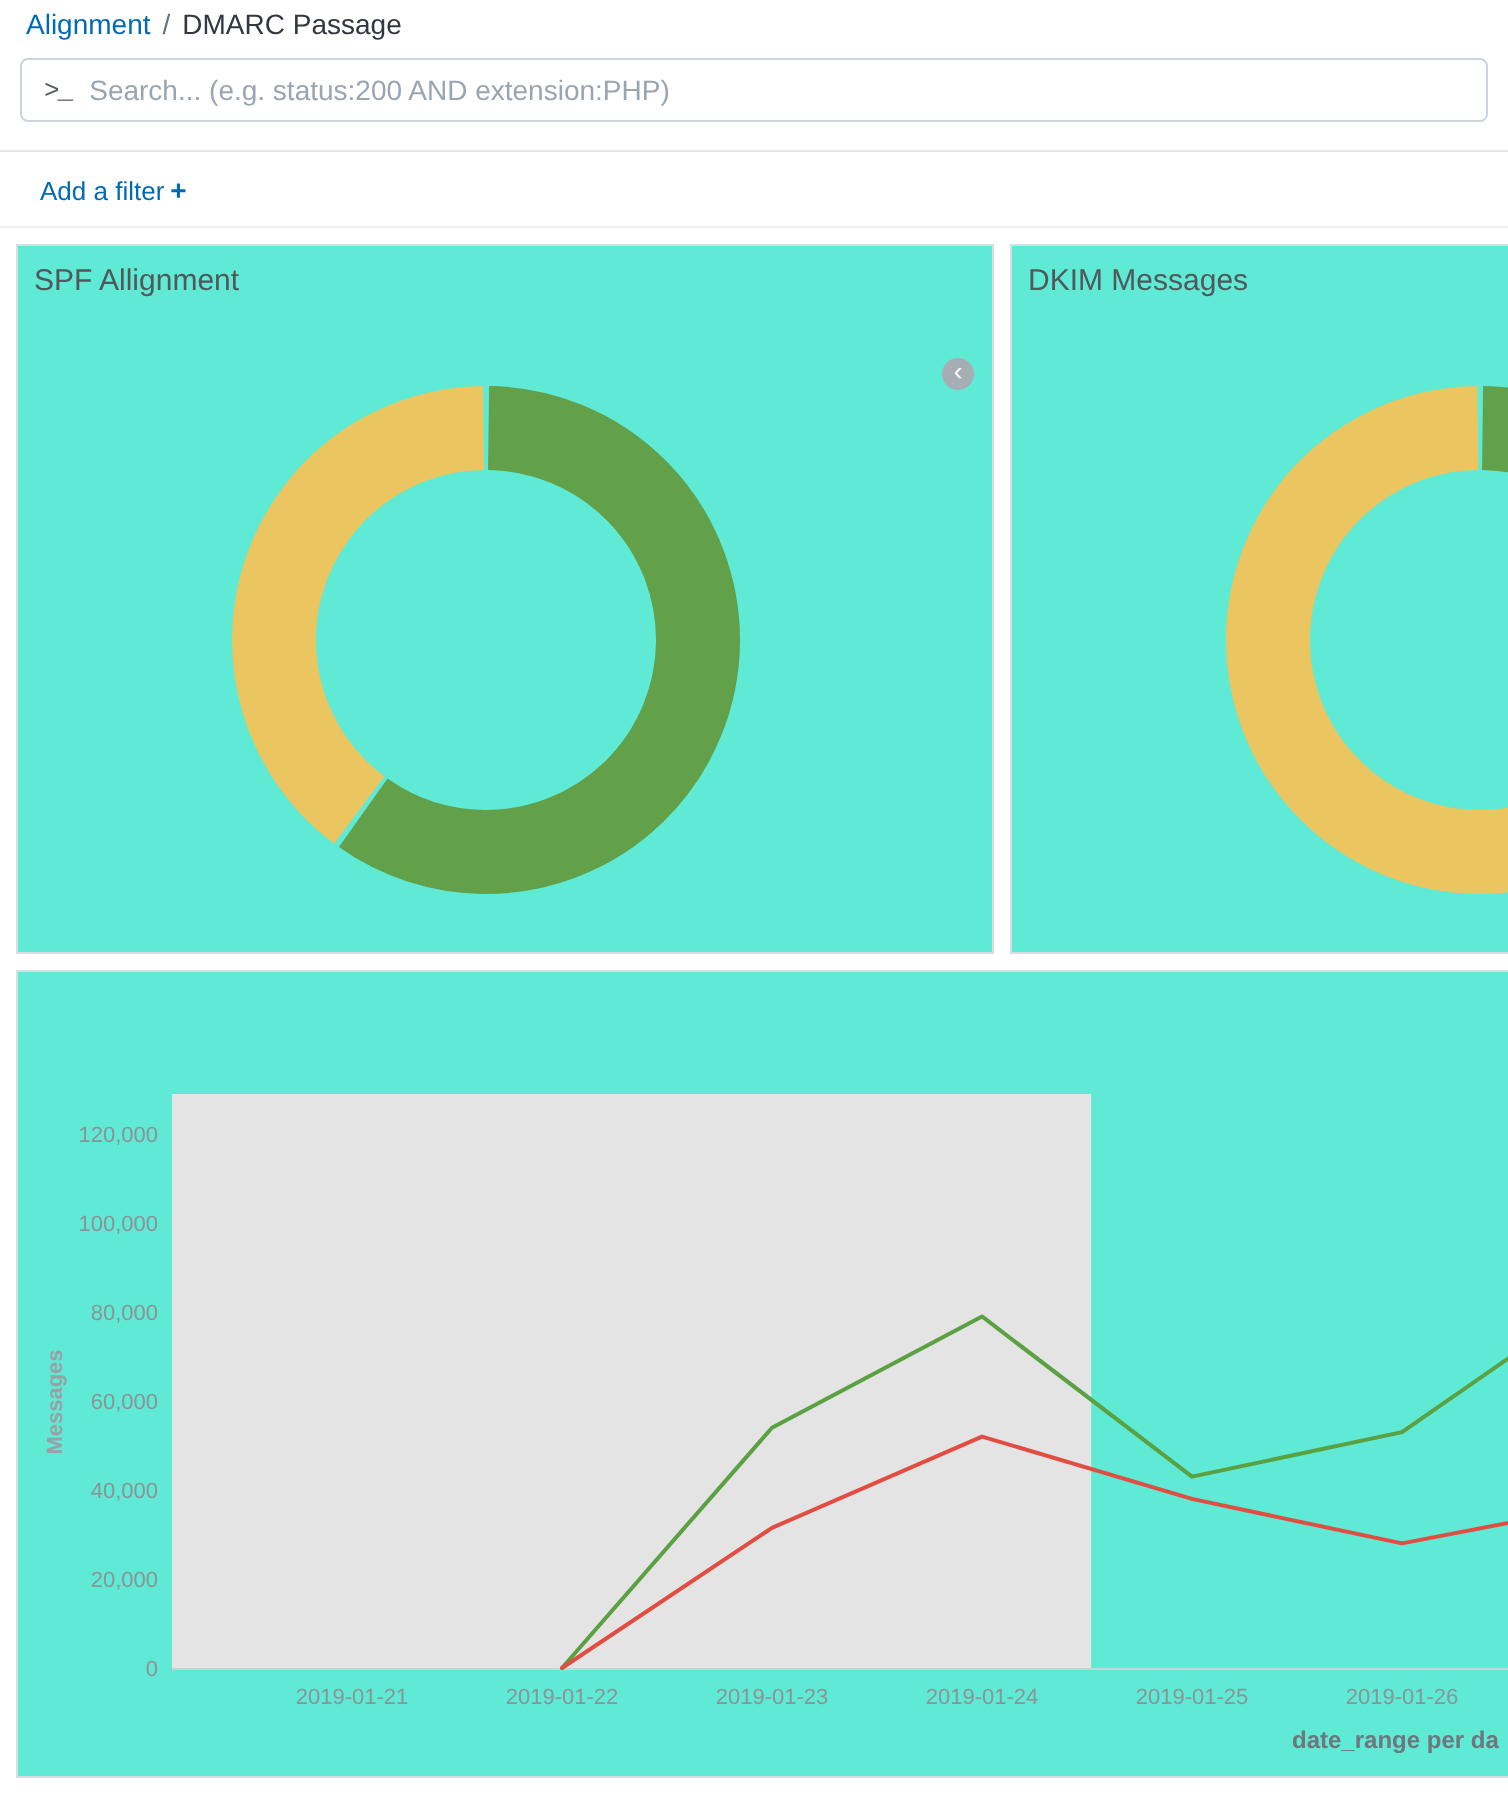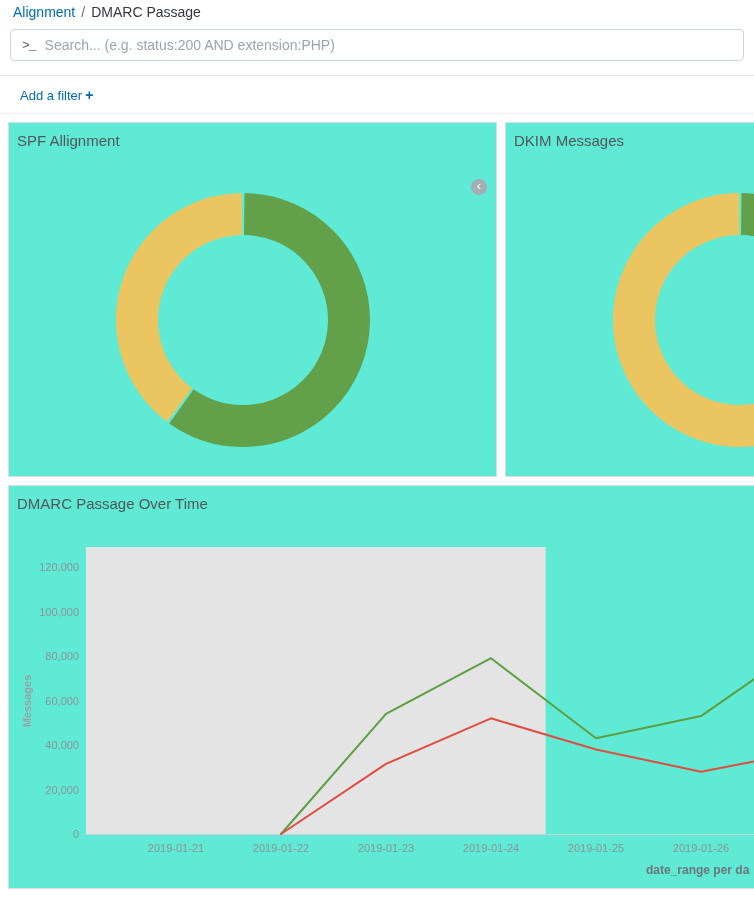--- a/index.html
+++ b/index.html
@@ -78,21 +78,20 @@
 <div class="panel" id="panel-dkim">
   <div class="panel-title">DKIM Messages</div>
 
   <svg class="donut-svg" id="dkim-donut" width="280" height="280">
       <circle cx="140" cy="140" r="106" fill="none" stroke="#62a04a" stroke-width="42" stroke-dasharray="44.03116636931294 666.0176425610362" transform="rotate(-89.3 140 140)"></circle>
       <circle cx="140" cy="140" r="106" fill="none" stroke="#ebc55f" stroke-width="42" stroke-dasharray="616.806338971804 666.0176425610362" transform="rotate(-64.1 140 140)"></circle>
     </svg>
 </div>
 
 <div class="panel" id="panel-ts">
-  <div class="panel-title">DMARC Passage Over Time</div>
   <svg id="ts-svg" width="980" height="404">
       <rect x="77" y="61" width="459.6" height="287" fill="#e4e4e4"></rect>
       <line x1="77" y1="348.5" x2="972" y2="348.5" stroke="#ccd1d6" stroke-width="1"></line>
       <text x="70" y="352" text-anchor="end" font-size="11" fill="#8d9399">0</text>
       <text x="70" y="307.5" text-anchor="end" font-size="11" fill="#8d9399">20,000</text>
       <text x="70" y="263" text-anchor="end" font-size="11" fill="#8d9399">40,000</text>
       <text x="70" y="218.5" text-anchor="end" font-size="11" fill="#8d9399">60,000</text>
       <text x="70" y="174" text-anchor="end" font-size="11" fill="#8d9399">80,000</text>
       <text x="70" y="129.5" text-anchor="end" font-size="11" fill="#8d9399">100,000</text>
       <text x="70" y="85" text-anchor="end" font-size="11" fill="#8d9399">120,000</text>

